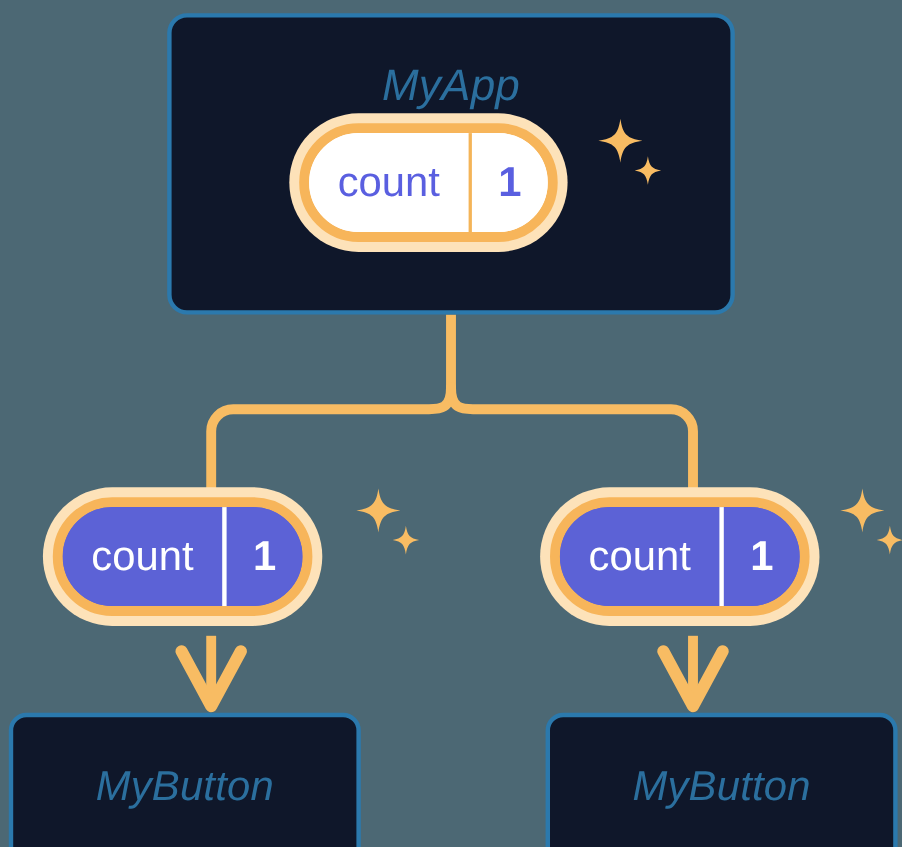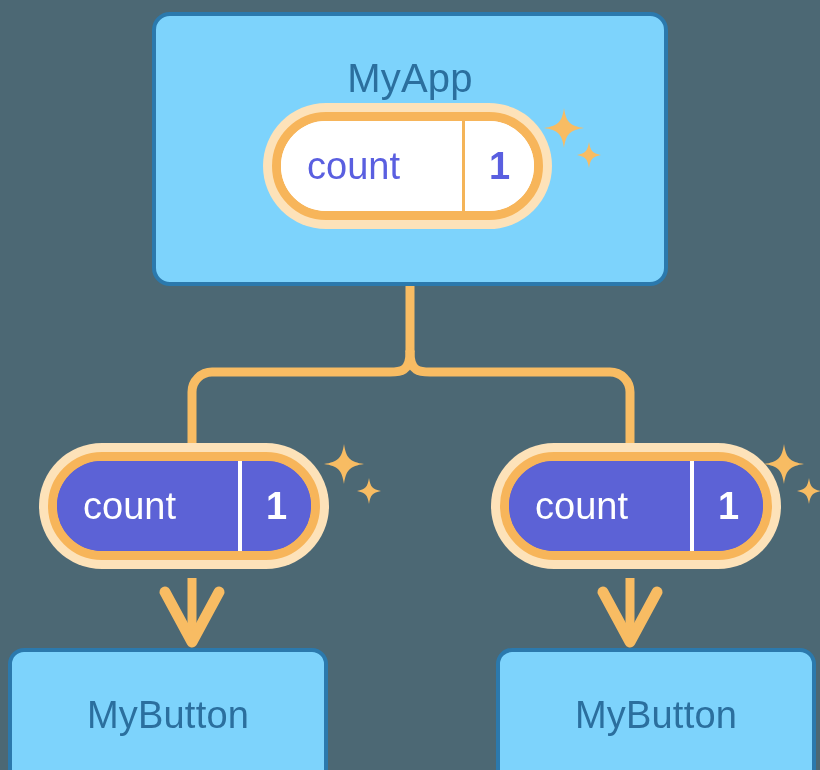--- a/index.html
+++ b/index.html
@@ -25,25 +25,26 @@
     left: 0;
     top: 0;
     width: 820px;
     height: 770px;
     z-index: 1;
     pointer-events: none;
   }
   
   .card {
     position: absolute;
-    background: #7dd3fc;
+    background: #0f172a;
     border: 4px solid #2b79ad;
     border-radius: 16px;
     box-sizing: border-box;
     z-index: 2;
+    font-style: italic;
   }
   .card-title {
     position: absolute;
     left: 0;
     right: 0;
     text-align: center;
     color: #2b6f9e;
     font-weight: 400;
     letter-spacing: 0.2px;
     white-space: nowrap;
@@ -81,21 +82,20 @@
     display: flex;
     align-items: stretch;
     box-sizing: border-box;
     border-radius: 999px;
     
     border: 9px solid #f7b55a;
     background: #ffffff;
     box-shadow: 0 0 0 9px #fde2b9;
     height: 108px;
     overflow: hidden;
-    gap: 36px;
   }
   .pill-key, .pill-val {
     display: flex;
     align-items: center;
     justify-content: center;
     box-sizing: border-box;
     font-size: 38px;
     line-height: 1;
   }
   .pill-key { padding: 0 26px; }

